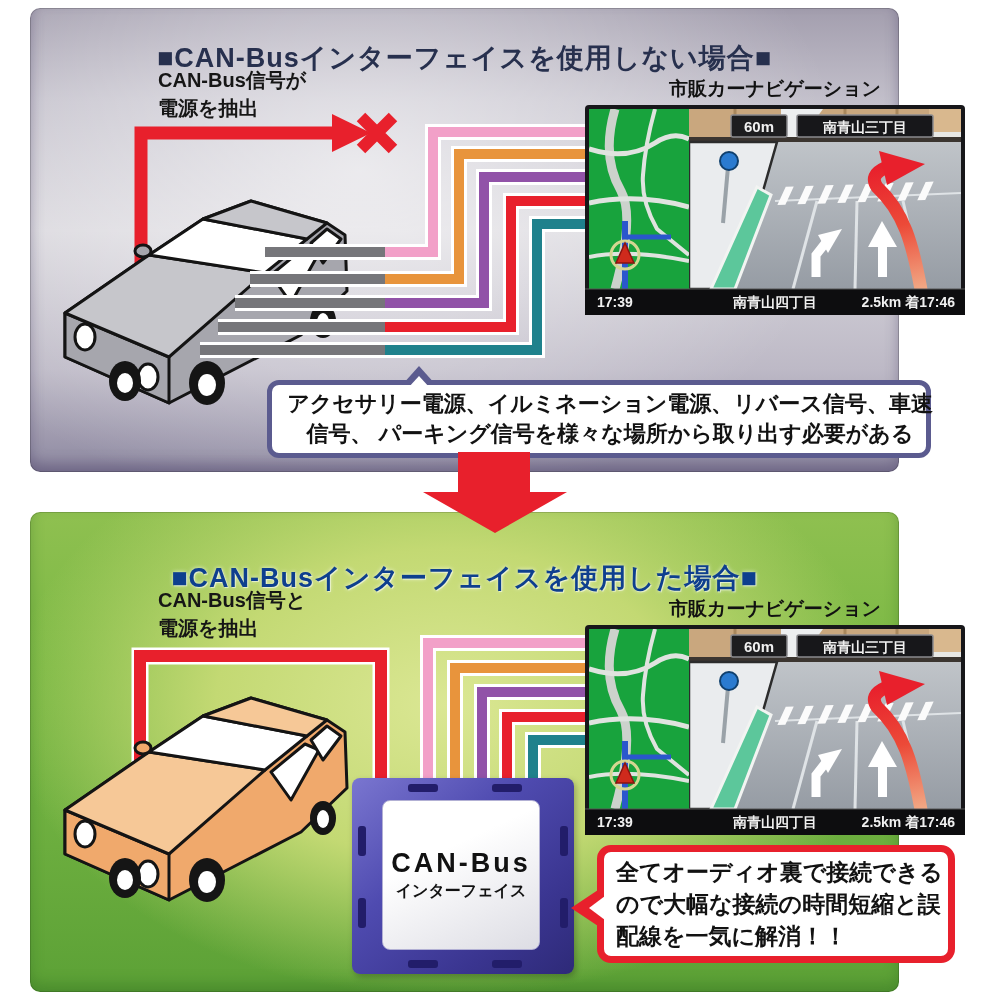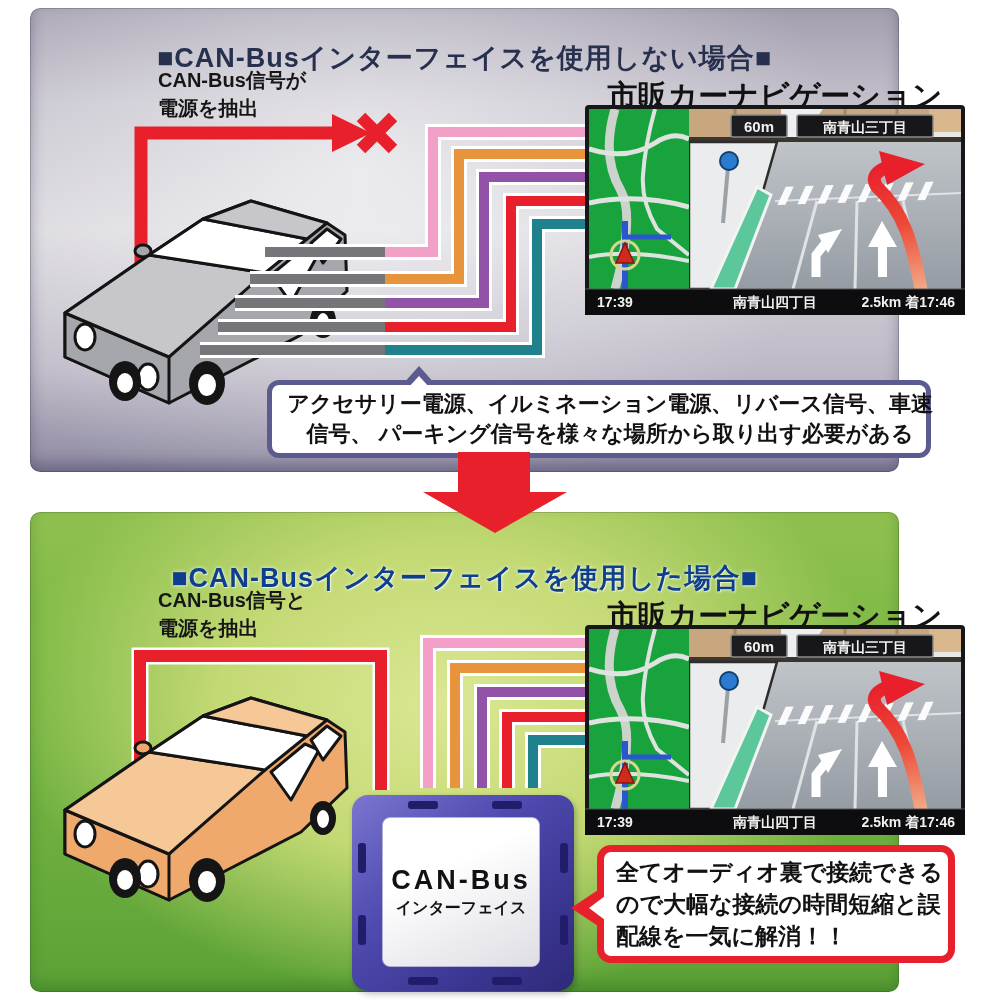--- a/index.html
+++ b/index.html
@@ -17,32 +17,32 @@
        linear-gradient(180deg,#8fc050 0%,#7ab844 32%,#6fb040 62%,#5ca136 100%);
      box-shadow:inset 0 0 0 1px rgba(0,0,0,.15), inset 0 -8px 14px rgba(40,100,30,.35);}
   .panel-title{position:absolute;left:0;right:0;text-align:center;font-weight:bold;
      font-size:27px;letter-spacing:1px;white-space:nowrap;}
   .panel-top .panel-title{top:10px;color:#27304e;}
   .panel-bottom .panel-title{top:26px;color:#0e3f8e;
      text-shadow:0 0 4px rgba(255,255,255,.75),1px 1px 0 rgba(255,255,255,.5);}
   .signal-label{position:absolute;font-weight:bold;font-size:20px;line-height:28px;color:#161616;white-space:nowrap;}
   .layer{position:absolute;left:0;top:0;}
   .nav-slot{position:absolute;left:555px;width:380px;}
-  .nav-label{text-align:center;font-weight:bold;font-size:30px;color:#111;height:29px;white-space:nowrap;}
+  .nav-label{text-align:center;font-weight:bold;font-size:19px;color:#111;height:29px;white-space:nowrap;}
   .nav-screen text{fill:#f0f0f0;font-weight:bold;font-family:"Liberation Sans","DejaVu Sans",sans-serif;}
   .note-box{position:absolute;left:237px;top:372px;width:664px;height:78px;background:#ffffff;
      border:5px solid #5b5b8f;border-radius:12px;box-sizing:border-box;
      display:flex;flex-direction:column;justify-content:center;align-items:center;padding-left:22px;}
   .note-box .line{font-size:22px;font-weight:bold;color:#121212;line-height:30px;white-space:nowrap;}
   .note-tab-outer{position:absolute;left:130px;top:-19px;width:0;height:0;
      border-left:17px solid transparent;border-right:17px solid transparent;border-bottom:19px solid #5b5b8f;}
   .note-tab-inner{position:absolute;left:136px;top:-9px;width:0;height:0;
      border-left:11px solid transparent;border-right:11px solid transparent;border-bottom:12px solid #ffffff;}
   .car-slot{position:absolute;width:300px;height:240px;}
-  .canbus-box{position:absolute;left:322px;top:283px;width:222px;height:196px;border-radius:16px;
+  .canbus-box{position:absolute;left:322px;top:266px;width:222px;height:196px;border-radius:8px;
      background:linear-gradient(140deg,#7a76d0 0%,#4f4bb0 38%,#3a3590 75%,#2e2a78 100%);
      box-shadow:2px 3px 6px rgba(0,0,0,.25);}
   .canbus-inner{position:absolute;left:30px;top:22px;width:158px;height:150px;border-radius:8px;
      background:linear-gradient(155deg,#ffffff 35%,#dddde4 100%);border:1px solid #b2b0d4;
      display:flex;flex-direction:column;justify-content:center;align-items:center;box-sizing:border-box;}
   .canbus-inner .l1{font-size:27px;font-weight:bold;letter-spacing:3px;color:#111;}
   .canbus-inner .l2{font-size:16px;font-weight:bold;color:#111;margin-top:2px;white-space:nowrap;}
   .slot-pin{position:absolute;background:#221d6a;border-radius:3px;}
   .pin-h{width:30px;height:8px;} .pin-v{width:8px;height:30px;}
   .speech-bubble{position:absolute;left:567px;top:333px;width:358px;height:118px;background:#ffffff;

